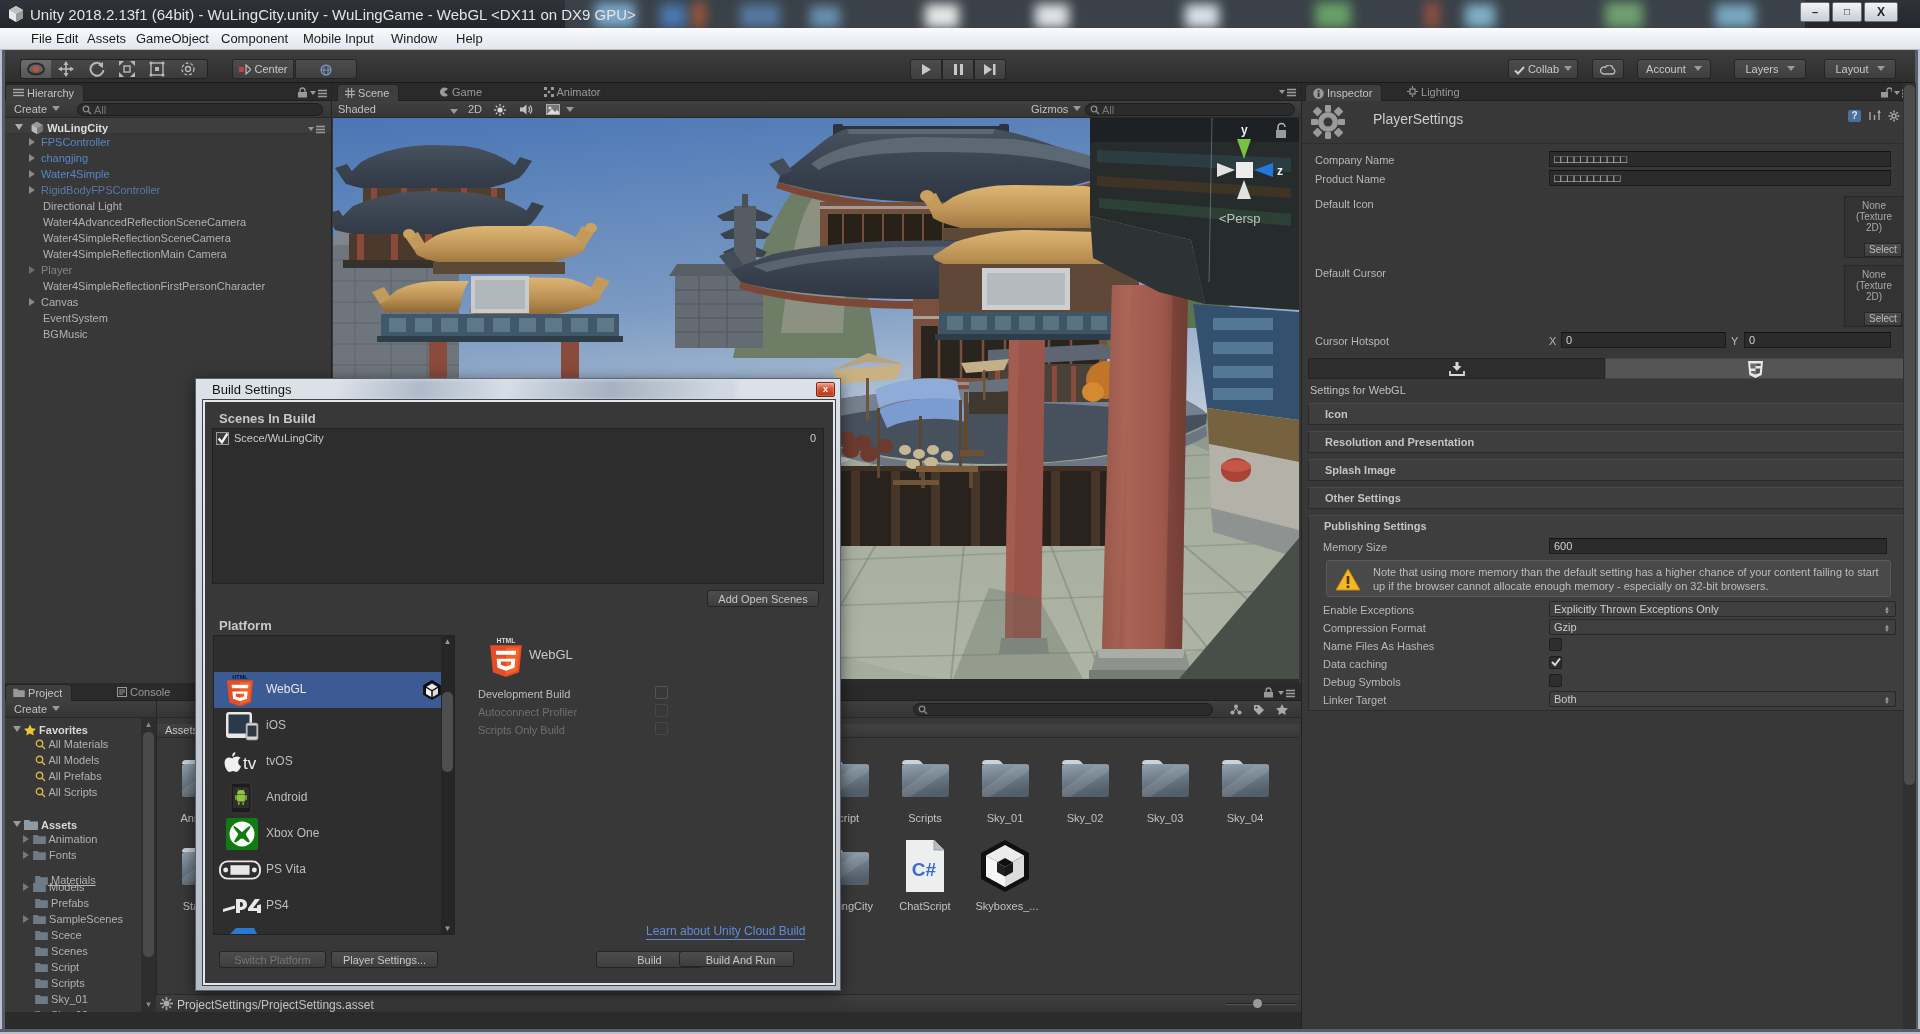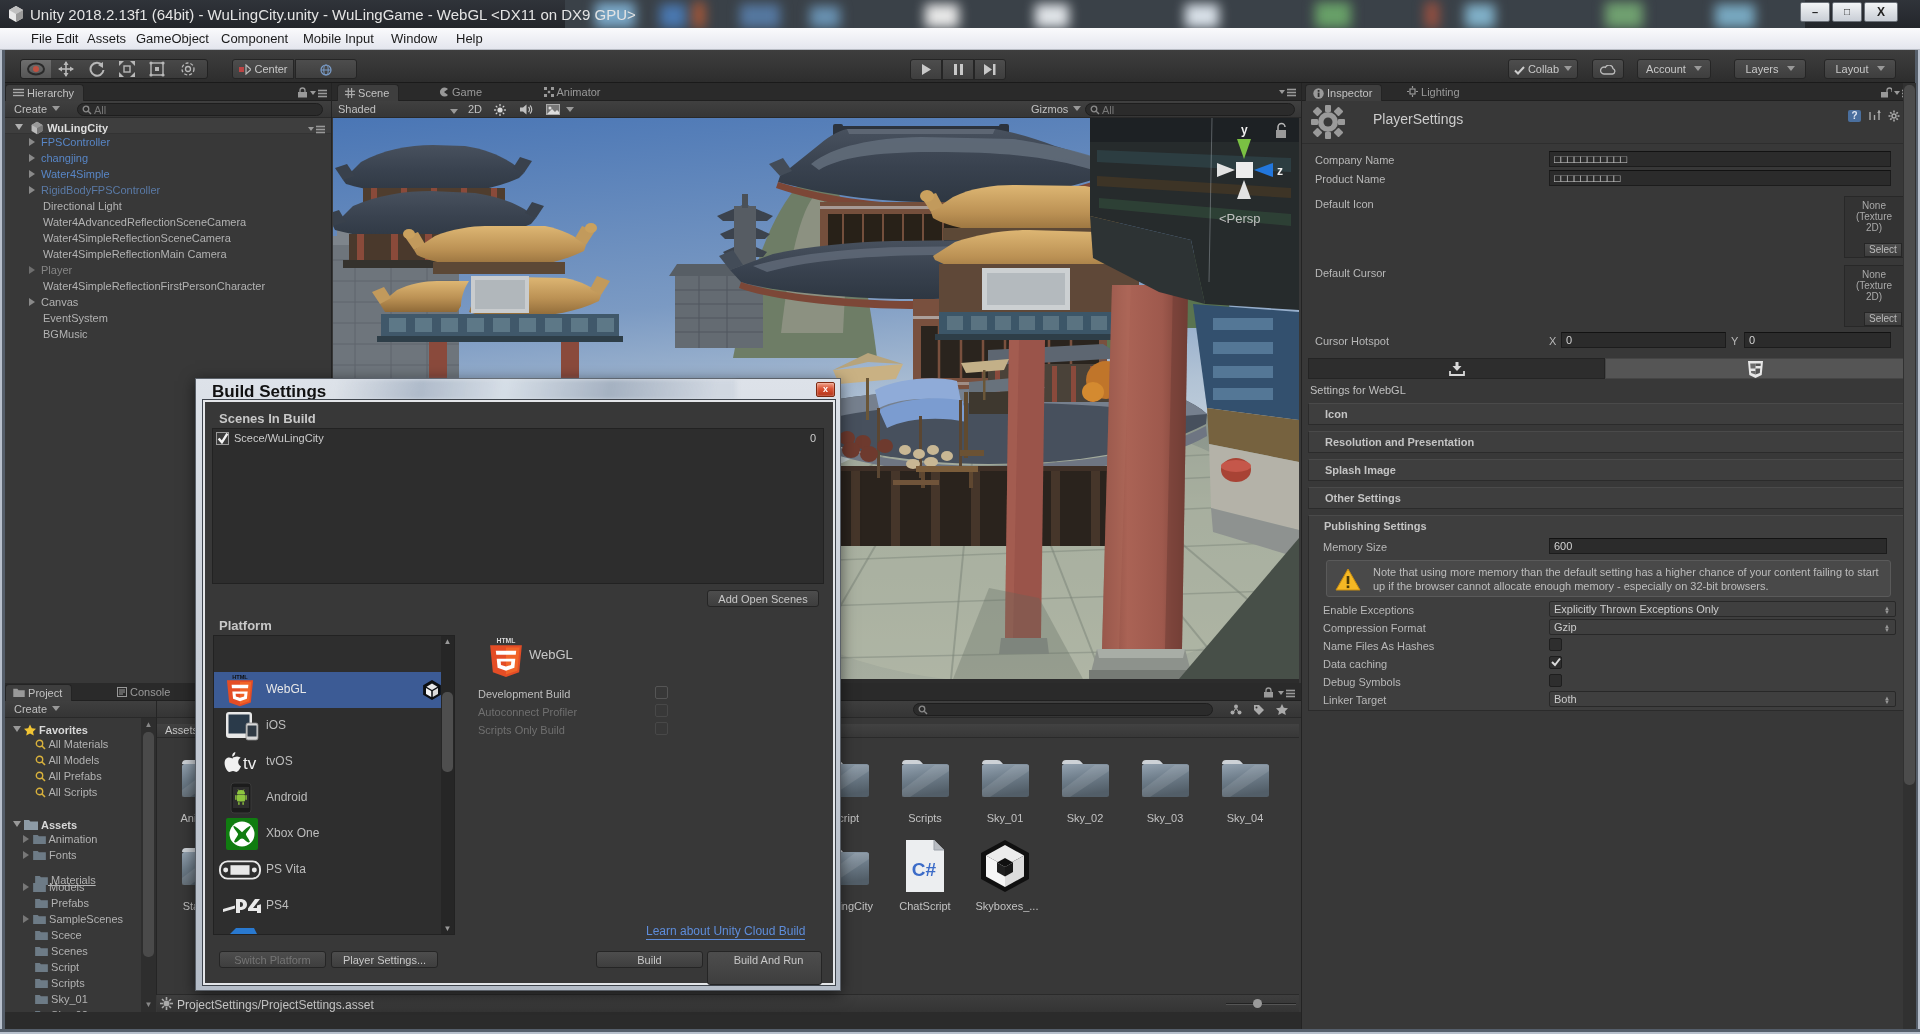--- a/index.html
+++ b/index.html
@@ -991,21 +991,21 @@
   <div class="drop" style="left:247px;top:608px;width:347px;">Both<span class="ddarr">▲<br>▼</span></div>
 
   <div class="p" style="left:601px;top:0;width:13px;height:946px;background:#313131;">
     <div class="p" style="left:1px;top:2px;width:11px;height:700px;background:#4c4c4c;border-radius:5px;"></div>
   </div>
 </div>
 
 <div class="p" id="dialog" style="left:195px;top:378px;width:646px;height:613px;border:1px solid #5a6068;background:linear-gradient(#dde2e9 0%,#c7cdd6 45%,#b4bcc7 100%);box-shadow:0 3px 14px rgba(0,0,0,0.55);">
 
   <div class="p" style="left:120px;top:0;width:420px;height:21px;background:linear-gradient(100deg,rgba(130,150,170,0) 5%,rgba(120,140,165,0.45) 25%,rgba(200,215,228,0.3) 45%,rgba(110,130,155,0.5) 70%,rgba(160,175,195,0.2) 95%);filter:blur(2px);"></div>
-  <span class="p" style="left:16px;top:3px;font-size:17px;color:#111;font-weight:bold;">Build Settings</span>
+  <span class="p" style="left:16px;top:3px;font-size:13px;color:#111;">Build Settings</span>
   <div class="p" style="left:620px;top:3px;width:19px;height:15px;background:linear-gradient(#f0a088,#d95335 45%,#b23317);border:1px solid #7e2a12;border-radius:2px;text-align:center;color:#fff;font-size:9px;font-weight:bold;line-height:13px;box-shadow:inset 0 0 2px rgba(255,255,255,0.7);">x</div>
 
   <div class="p" style="left:7px;top:21px;width:632px;height:585px;background:#383838;border:2px solid #e4e6e9;outline:1px solid #3e444c;">
     <span class="p bold" style="left:14px;top:9px;font-size:13px;color:#c8c8c8;">Scenes In Build</span>
 
     <div class="p" style="left:7px;top:26px;width:612px;height:156px;background:#2d2d2d;border:1px solid #222;">
       <div class="p" style="left:3px;top:3px;width:13px;height:13px;background:#3a3a3a;border:1px solid #9a9a9a;"><svg width="12" height="12" viewBox="0 0 11 11">
             <path d="M1.5 5 L4.5 8.5 L9.5 0.5" fill="none" stroke="#f2f2f2" stroke-width="2.2"></path>
           </svg></div>
       <span class="p" style="left:21px;top:3px;color:#cccccc;">Scece/WuLingCity</span>
@@ -1128,15 +1128,15 @@
     <span class="p" style="left:273px;top:286px;color:#bdbdbd;">Development Build</span>
     <div class="cb" style="left:450px;top:284px;background:#383838;border-color:#555;"></div>
     <span class="p" style="left:273px;top:304px;color:#6f6f6f;">Autoconnect Profiler</span>
     <div class="cb" style="left:450px;top:302px;background:#383838;border-color:#484848;"></div>
     <span class="p" style="left:273px;top:322px;color:#6f6f6f;">Scripts Only Build</span>
     <div class="cb" style="left:450px;top:320px;background:#383838;border-color:#484848;"></div>
     <span class="p" style="left:441px;top:522px;color:#5e8ddb;border-bottom:1px solid #5e8ddb;padding-bottom:1px;font-size:12px;">Learn about Unity Cloud Build</span>
     <div class="ubtn" style="left:14px;top:549px;width:107px;height:17px;"><span style="line-height:16px;color:#757575;">Switch Platform</span></div>
     <div class="ubtn" style="left:126px;top:549px;width:107px;height:17px;"><span style="line-height:16px;">Player Settings...</span></div>
     <div class="ubtn" style="left:391px;top:549px;width:107px;height:17px;"><span style="line-height:16px;">Build</span></div>
-    <div class="ubtn" style="left:502px;top:549px;width:115px;height:34px;padding-left:8px;"><span style="line-height:16px;">Build And Run</span></div>
+    <div class="ubtn" style="left:474px;top:549px;width:115px;height:16px;padding-left:8px;"><span style="line-height:16px;">Build And Run</span></div>
   </div>
 </div>
 
 </body></html>

